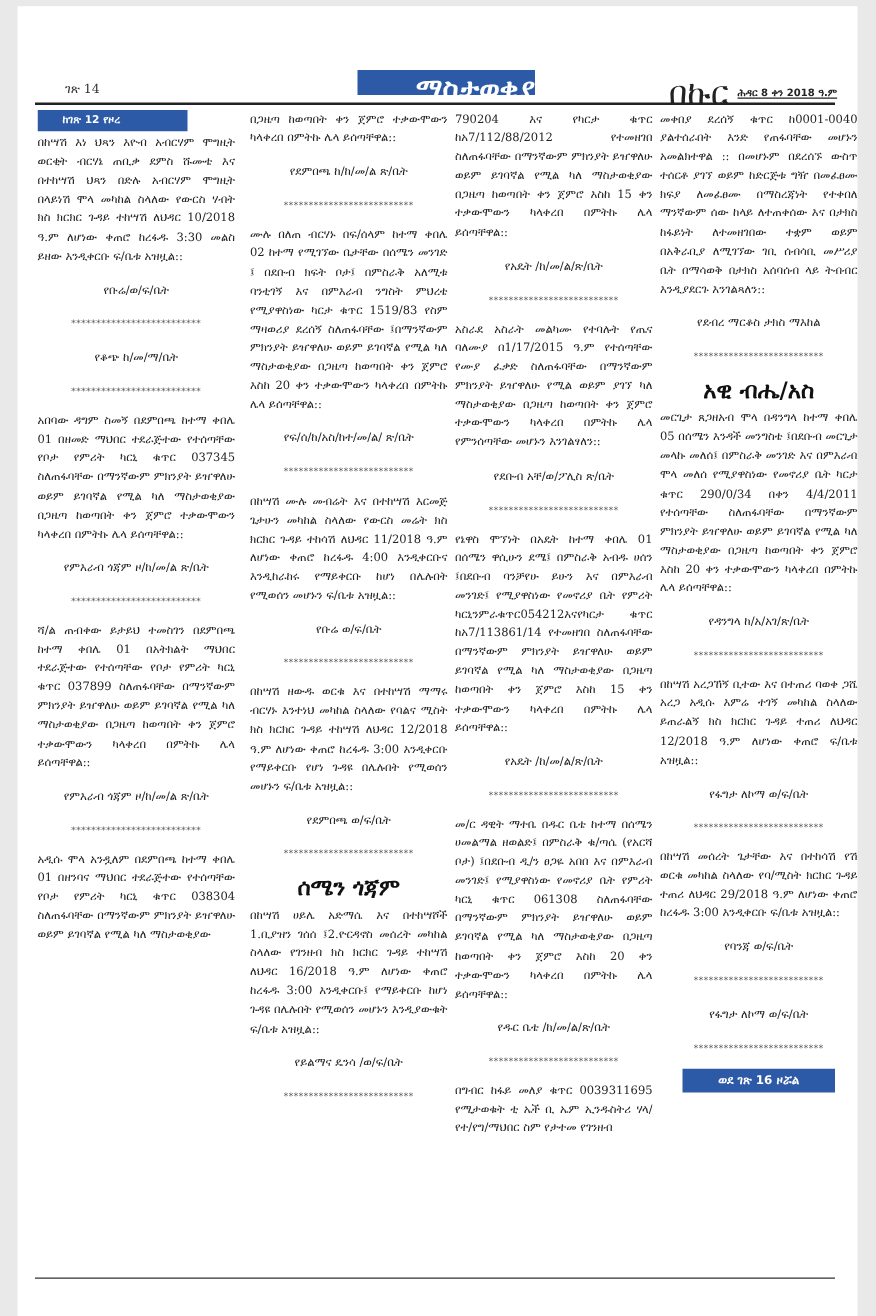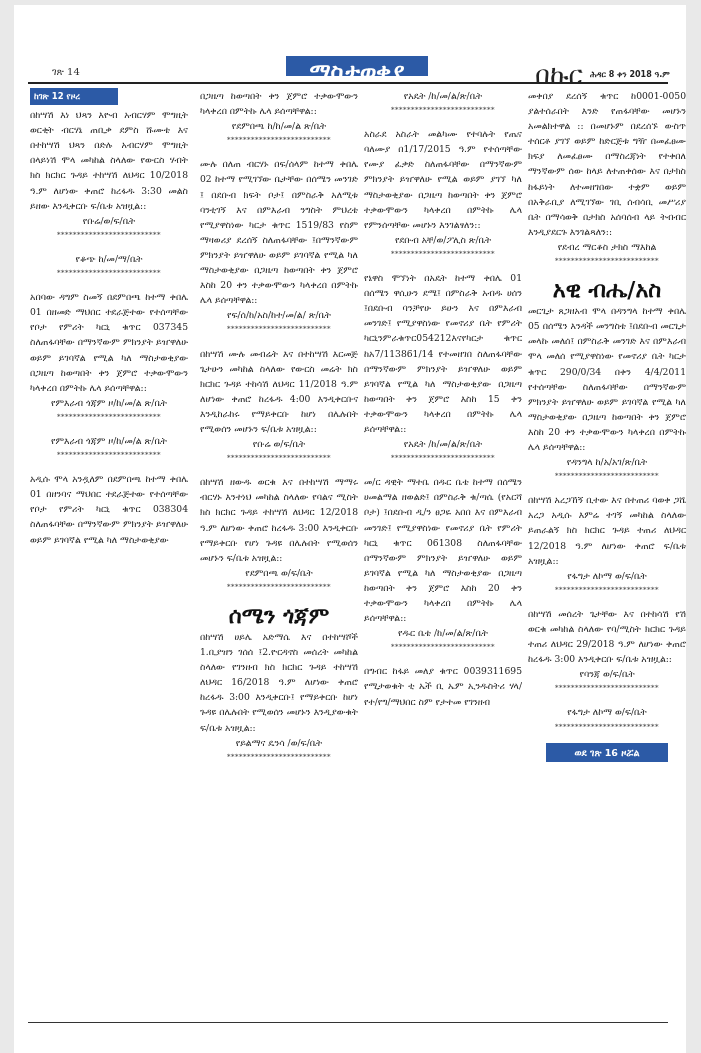--- a/index.html
+++ b/index.html
@@ -9,42 +9,42 @@
     font-family: "DejaVu Serif", serif;
   }
   .page {
     position: absolute; left: 14px; top: 5px; width: 672px; height: 1048px;
     background: #ffffff;
   }
   .page-num { position: absolute; left: 28px; top: 66px; font-size: 10px; color: #333; margin-left: 24px; }
   .masthead-box {
     position: absolute; left: 286px; top: 56px; width: 142px; height: 20px;
     background: #2c5aa6; color: #fff; font-family: "DejaVu Sans", sans-serif;
-    font-weight: bold; font-size: 22px; text-align: center; line-height: 32px;
+    font-weight: bold; font-size: 22px; text-align: right; line-height: 32px;
   }
   .paper-name { position: absolute; left: 535px; top: 60px; font-size: 26px; color: #222; font-family: "DejaVu Sans", sans-serif; }
-  .issue { position: absolute; left: 590px; top: 70px; font-size: 8px; color: #222; font-family: "DejaVu Sans", sans-serif; font-weight: bold; }
+  .issue { position: absolute; left: 590px; top: 70px; font-size: 8px; color: #222; font-family: "DejaVu Sans", sans-serif; font-weight: bold; text-decoration: underline; }
   .rule-top { position: absolute; left: 28px; top: 82px; width: 640px; height: 2px; background: #222; }
   .rule-bottom { position: absolute; left: 28px; top: 1022px; width: 640px; height: 1px; background: #333; }
   .col {
     position: absolute; top: 88px; width: 158px; height: 932px; overflow: hidden;
     font-size: 9.2px; line-height: 15.1px; color: #222; text-align: justify;
   }
   .c1 { left: 30px; }
   .c2 { left: 200px; }
   .c3 { left: 364px; }
   .c4 { left: 528px; }
   .cont-tag {
     display: block; background: #2c5aa6; color: #fff; font-family: "DejaVu Sans", sans-serif;
-    font-weight: bold; font-size: 8.5px; padding: 1px 4px; width: 80px; margin-bottom: 2px;
+    font-weight: bold; font-size: 8.5px; padding: 1px 20px; width: 80px; margin-bottom: 2px;
   }
   .notice { margin: 0; }
-  .sig { text-align: center; margin: 0; }
+  .sig { text-align: center; margin: 12px; }
   .stars { text-align: center; margin: 0 0 8px 0; font-size: 7px; letter-spacing: 0.5px; color: #444; overflow: hidden; white-space: nowrap; }
-  .section-head { font-size: 22px; font-weight: bold; text-align: center; margin: 6px 0 2px 0; line-height: 24px; color: #111; }
+  .section-head { font-size: 18px; font-weight: bold; text-align: center; margin: 6px 0 2px 0; line-height: 24px; color: #111; }
   .next-tag {
     display: block; margin: 4px auto 0 auto; width: 98px; background: #2c5aa6; color: #fff;
     font-family: "DejaVu Sans", sans-serif; font-weight: bold; font-size: 9.5px; text-align: center; padding: 2px 12px;
   }
 </style>
 </head>
 <body>
 
 <div class="page"></div>
 
@@ -57,20 +57,21 @@
 <div class="col c1">
   <span class="cont-tag">ከገጽ 12 የዞረ</span>
 <p class="notice">በከሣሽ እነ ህጻን እዮብ አብርሃም ሞግዚት ወርቂት ብርሃኔ ጠቢቃ ደምስ ሹሙቴ እና በተከሣሽ ህጻን በድሉ አብርሃም ሞግዚት በላይነሽ ሞላ መካከል ስላለው የውርስ ሃብት ክስ ክርክር ጉዳይ ተከሣሽ ለህዳር 10/2018 ዓ.ም ለሆነው ቀጠሮ ከረፋዱ 3:30 መልስ ይዘው እንዲቀርቡ ፍ/ቤቱ አዝዟል::</p>
     <p class="sig">የቡሬ/ወ/ፍ/ቤት</p>
     <p class="stars">**************************</p>
     <p class="sig">የቆጭ ከ/መ/ማ/ቤት</p>
     <p class="stars">**************************</p>
     <p class="notice">አበባው ዳግም ስመኝ በደምበጫ ከተማ ቀበሌ 01 በዘመድ ማህበር ተደራጅተው የተሰጣቸው የቦታ የምሪት ካርኒ ቁጥር 037345 ስለጠፋባቸው በማንኛውም ምክንያት ይዠዋለሁ ወይም ይገባኛል የሚል ካለ ማስታወቂያው በጋዜጣ ከወጣበት ቀን ጀምሮ ተቃውሞውን ካላቀረበ በምትኩ ሌላ ይሰጣቸዋል::</p>
     <p class="sig">የምእራብ ጎጃም ዞ/ከ/መ/ል ጽ/ቤት</p>
     <p class="stars">**************************</p>
+    <p class="notice">ሻ/ል ጠብቀው ይታይህ ተመስገን በደምበጫ ከተማ ቀበሌ 01 በአትክልት ማህበር ተደራጅተው የተሰጣቸው የቦታ የምሪት ካርኒ ቁጥር 037899 ስለጠፋባቸው በማንኛውም ምክንያት ይዠዋለሁ ወይም ይገባኛል የሚል ካለ ማስታወቂያው በጋዜጣ ከወጣበት ቀን ጀምሮ ተቃውሞውን ካላቀረበ በምትኩ ሌላ ይሰጣቸዋል::</p>
     <p class="sig">የምእራብ ጎጃም ዞ/ከ/መ/ል ጽ/ቤት</p>
     <p class="stars">**************************</p>
     <p class="notice">አዲሱ ሞላ አንዷለም በደምበጫ ከተማ ቀበሌ 01 በዘንባና ማህበር ተደራጅተው የተሰጣቸው የቦታ የምሪት ካርኒ ቁጥር 038304 ስለጠፋባቸው በማንኛውም ምክንያት ይዠዋለሁ ወይም ይገባኛል የሚል ካለ ማስታወቂያው</p>
   </div>
 <div class="col c2">
     <p class="notice">በጋዜጣ ከወጣበት ቀን ጀምሮ ተቃውሞውን ካላቀረበ በምትኩ ሌላ ይሰጣቸዋል::</p>
     <p class="sig">የደምበጫ ከ/ከ/መ/ል ጽ/ቤት</p>
     <p class="stars">**************************</p>
     <p class="notice">ሙሉ በለጠ ብርሃኑ በፍ/ሰላም ከተማ ቀበሌ 02 ከተማ የሚገኘው ቤታቸው በሰሜን መንገድ ፤ በደቡብ ክፍት ቦታ፤ በምስራቅ አለሚቱ ባንቲገኝ እና በምእራብ ንግስት ምህረቴ የሚያዋስነው ካርታ ቁጥር 1519/83 የስም ማዛወሪያ ደረሰኝ ስለጠፋባቸው ፤በማንኛውም ምክንያት ይዠዋለሁ ወይም ይገባኛል የሚል ካለ ማስታወቂያው በጋዜጣ ከወጣበት ቀን ጀምሮ እስከ 20 ቀን ተቃውሞውን ካላቀረበ በምትኩ ሌላ ይሰጣቸዋል::</p>
     <p class="sig">የፍ/ሰ/ከ/አስ/ከተ/መ/ል/ ጽ/ቤት</p>
@@ -80,35 +81,36 @@
     <p class="stars">**************************</p>
     <p class="notice">በከሣሽ ዘውዱ ወርቁ እና በተከሣሽ ማማሩ ብርሃኑ እንተነህ መካከል ስላለው የባልና ሚስት ክስ ክርክር ጉዳይ ተከሣሽ ለህዳር 12/2018 ዓ.ም ለሆነው ቀጠሮ ከረፋዱ 3:00 እንዲቀርቡ የማይቀርቡ የሆነ ጉዳዩ በሌሉበት የሚወሰን መሆኑን ፍ/ቤቱ አዝዟል::</p>
     <p class="sig">የደምበጫ ወ/ፍ/ቤት</p>
     <p class="stars">**************************</p>
     <div class="section-head">ሰሜን ጎጃም</div>
     <p class="notice">በከሣሽ ሀይሌ አድማሴ እና በተከሣሾች 1.ቢያዝን ገሰሰ ፤2.ዮርዳኖስ መሰረት መካከል ስላለው የገንዘብ ክስ ክርክር ጉዳይ ተከሣሽ ለህዳር 16/2018 ዓ.ም ለሆነው ቀጠሮ ከረፋዱ 3:00 እንዲቀርቡ፤ የማይቀርቡ ከሆነ ጉዳዩ በሌሉበት የሚወሰን መሆኑን እንዲያውቁት ፍ/ቤቱ አዝዟል::</p>
     <p class="sig">የይልማና ዴንሳ /ወ/ፍ/ቤት</p>
     <p class="stars">**************************</p>
   </div>
 <div class="col c3">
+    <p class="notice">790204 እና የካርታ ቁጥር ከአ7/112/88/2012 የተመዘገበ ስለጠፋባቸው በማንኛውም ምክንያት ይዠዋለሁ ወይም ይገባኛል የሚል ካለ ማስታወቂያው በጋዜጣ ከወጣበት ቀን ጀምሮ እስከ 15 ቀን ተቃውሞውን ካላቀረበ በምትኩ ሌላ ይሰጣቸዋል::</p>
     <p class="sig">የአዴት /ከ/መ/ል/ጽ/ቤት</p>
     <p class="stars">**************************</p>
     <p class="notice">አስራደ አስራት መልካሙ የተባሉት የጤና ባለሙያ በ1/17/2015 ዓ.ም የተሰጣቸው የሙያ ፈቃድ ስለጠፋባቸው በማንኛውም ምክንያት ይዠዋለሁ የሚል ወይም ያገኘ ካለ ማስታወቂያው በጋዜጣ ከወጣበት ቀን ጀምሮ ተቃውሞውን ካላቀረበ በምትኩ ሌላ የምንሰጣቸው መሆኑን እንገልፃለን::</p>
     <p class="sig">የደቡብ አቸ/ወ/ፖሊስ ጽ/ቤት</p>
     <p class="stars">**************************</p>
     <p class="notice">የኔዋስ ሞኘነት በአዴት ከተማ ቀበሌ 01 በሰሜን ዋሲሁን ደሜ፤ በምስራቅ አብዱ ሀሰን ፤በደቡብ ባንቻየሁ ይሁን እና በምእራብ መንገድ፤ የሚያዋስነው የመኖሪያ ቤት የምሪት ካርኒንምራቁጥር054212እናየካርታ ቁጥር ከአ7/113861/14 የተመዘገበ ስለጠፋባቸው በማንኛውም ምክንያት ይዠዋለሁ ወይም ይገባኛል የሚል ካለ ማስታወቂያው በጋዜጣ ከወጣበት ቀን ጀምሮ እስከ 15 ቀን ተቃውሞውን ካላቀረበ በምትኩ ሌላ ይሰጣቸዋል::</p>
     <p class="sig">የአዴት /ከ/መ/ል/ጽ/ቤት</p>
     <p class="stars">**************************</p>
     <p class="notice">መ/ር ዳዊት ማተቤ በዱር ቤቴ ከተማ በሰሜን ሀመልማል ዘወልድ፤ በምስራቅ ቁ/ጣሴ (የአርሻ ቦታ) ፤በደቡብ ዲ/ን ፀጋዬ አበበ እና በምእራብ መንገድ፤ የሚያዋስነው የመኖሪያ ቤት የምሪት ካርኒ ቁጥር 061308 ስለጠፋባቸው በማንኛውም ምክንያት ይዠዋለሁ ወይም ይገባኛል የሚል ካለ ማስታወቂያው በጋዜጣ ከወጣበት ቀን ጀምሮ እስከ 20 ቀን ተቃውሞውን ካላቀረበ በምትኩ ሌላ ይሰጣቸዋል::</p>
     <p class="sig">የዱር ቤቴ /ከ/መ/ል/ጽ/ቤት</p>
     <p class="stars">**************************</p>
     <p class="notice">በግብር ከፋይ መለያ ቁጥር 0039311695 የሚታወቁት ቲ ኤች ቢ ኤም ኢንዱስትሪ ሃላ/የተ/የግ/ማህበር ስም የታተመ የገንዘብ</p>
   </div>
 <div class="col c4">
-    <p class="notice">መቀበያ ደረሰኝ ቁጥር ከ0001-0050 ያልተሰራበት እንድ የጠፋባቸው መሆኑን አመልክተዋል :: በመሆኑም በደረሰኙ ውስጥ ተሰርቶ ያገኘ ወይም ከድርጅቱ ግዥ በመፈፀሙ ክፍያ ለመፈፀሙ በማስረጃነት የተቀበለ ማንኛውም ሰው ከላይ ለተጠቀሰው እና በታክስ ከፋይነት ለተመዘገበው ተቋም ወይም በአቅራቢያ ለሚገኘው ገቢ ሰብሳቢ መሥሪያ ቤት በማሳወቅ በታክስ አሰባሰብ ላይ ትብብር እንዲያደርጉ እንገልጻለን::</p>
+    <p class="notice">መቀበያ ደረሰኝ ቁጥር ከ0001-0040 ያልተሰራበት እንድ የጠፋባቸው መሆኑን አመልክተዋል :: በመሆኑም በደረሰኙ ውስጥ ተሰርቶ ያገኘ ወይም ከድርጅቱ ግዥ በመፈፀሙ ክፍያ ለመፈፀሙ በማስረጃነት የተቀበለ ማንኛውም ሰው ከላይ ለተጠቀሰው እና በታክስ ከፋይነት ለተመዘገበው ተቋም ወይም በአቅራቢያ ለሚገኘው ገቢ ሰብሳቢ መሥሪያ ቤት በማሳወቅ በታክስ አሰባሰብ ላይ ትብብር እንዲያደርጉ እንገልጻለን::</p>
     <p class="sig">የደብረ ማርቆስ ታክስ ማእከል</p>
     <p class="stars">**************************</p>
     <div class="section-head">አዊ ብሔ/አስ</div>
     <p class="notice">መርጊታ ጸጋዘአብ ሞላ በዳንግላ ከተማ ቀበሌ 05 በሰሜን እንዳች መንግስቴ ፤በደቡብ መርጊታ መላኩ መለሰ፤ በምስራቅ መንገድ እና በምእራብ ሞላ መለሰ የሚያዋስነው የመኖሪያ ቤት ካርታ ቁጥር 290/0/34 በቀን 4/4/2011 የተሰጣቸው ስለጠፋባቸው በማንኛውም ምክንያት ይዠዋለሁ ወይም ይገባኛል የሚል ካለ ማስታወቂያው በጋዜጣ ከወጣበት ቀን ጀምሮ እስከ 20 ቀን ተቃውሞውን ካላቀረበ በምትኩ ሌላ ይሰጣቸዋል::</p>
     <p class="sig">የዳንግላ ከ/አ/አገ/ጽ/ቤት</p>
     <p class="stars">**************************</p>
     <p class="notice">በከሣሽ አረጋኸኝ ቢተው እና በተጠሪ ባወቀ ጋሼ አረጋ አዲሱ እምሬ ተገኝ መካከል ስላለው ይጠራልኝ ክስ ክርክር ጉዳይ ተጠሪ ለህዳር 12/2018 ዓ.ም ለሆነው ቀጠሮ ፍ/ቤቱ አዝዟል::</p>
     <p class="sig">የፋግታ ለኮማ ወ/ፍ/ቤት</p>
     <p class="stars">**************************</p>
     <p class="notice">በከሣሽ መሰረት ጌታቸው እና በተከሳሽ የሽ ወርቁ መካከል ስላለው የባ/ሚስት ክርክር ጉዳይ ተጠሪ ለህዳር 29/2018 ዓ.ም ለሆነው ቀጠሮ ከረፋዱ 3:00 እንዲቀርቡ ፍ/ቤቱ አዝዟል::</p>

